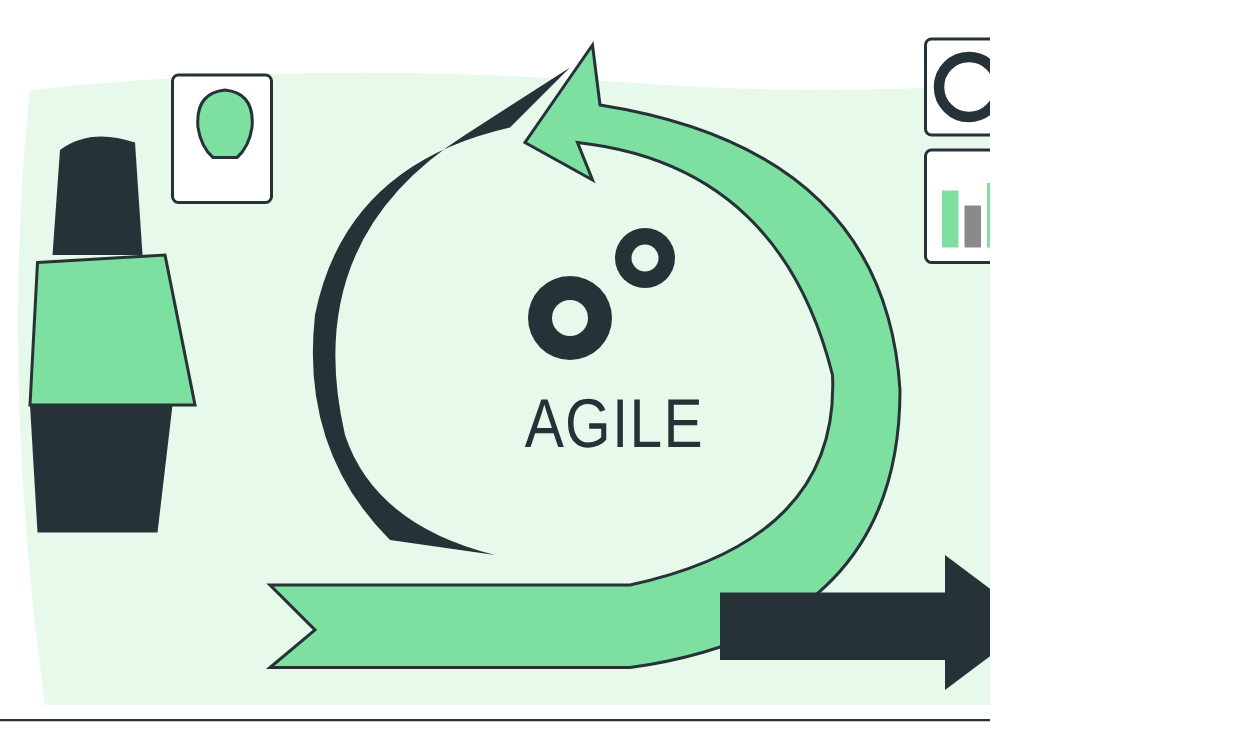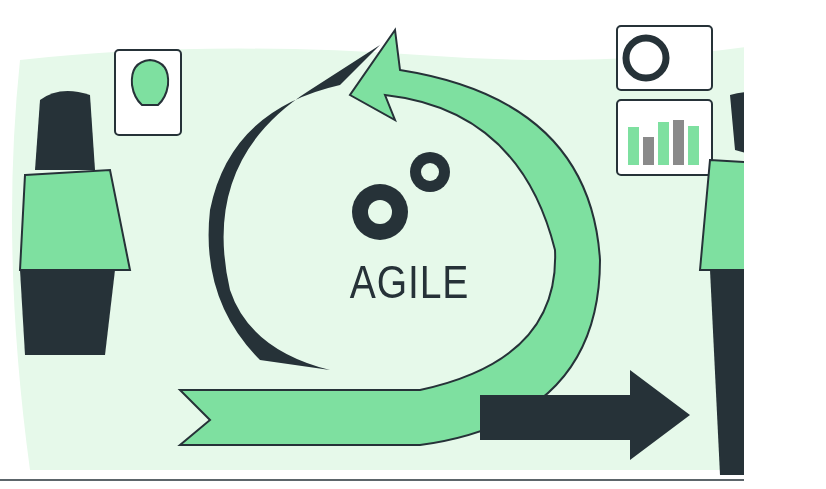--- a/index.html
+++ b/index.html
@@ -1,16 +1,16 @@
 <!DOCTYPE html>
 <html><head>
 <meta charset="utf-8">
 <style>
   html,body{margin:0;padding:0;background:#fff;}
-  .stage{position:relative;width:744px;height:489px;overflow:hidden;background:#fff;}
+  .stage{position:relative;width:660px;height:489px;overflow:hidden;background:#fff;}
   svg{position:absolute;left:0;top:0;}
   .title{position:absolute;left:340px;top:255px;width:130px;text-align:center;
     font-family:"Liberation Sans",sans-serif;font-size:46px;font-weight:400;color:#263238;
     letter-spacing:1px;transform:scaleX(0.85);transform-origin:center;}
 </style>
 </head>
 <body>
 
 <div class="stage">
 <svg width="826" height="489" viewBox="0 0 826 489">

